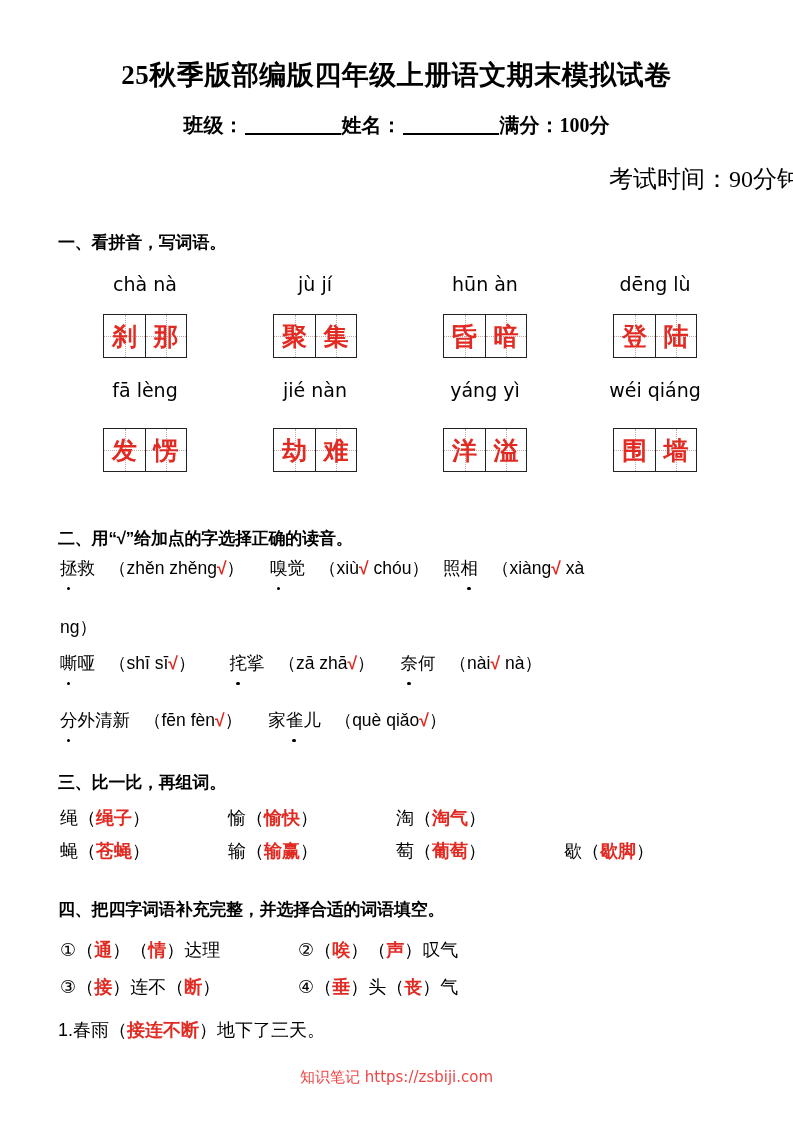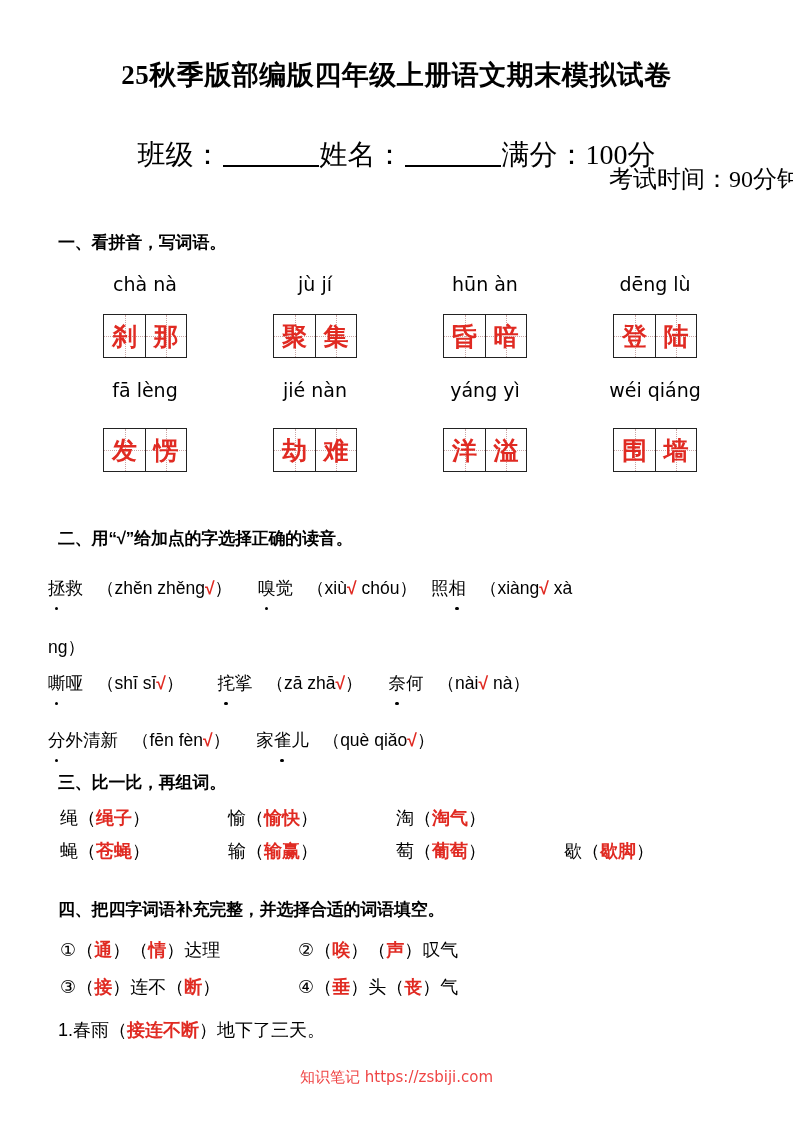--- a/index.html
+++ b/index.html
@@ -29,26 +29,27 @@
     width: 793px;
     text-align: center;
     font-family: "Liberation Serif", "DejaVu Serif", serif;
     font-weight: bold;
     font-size: 27px;
     letter-spacing: 0.5px;
     white-space: nowrap;
   }
   .info-line {
     position: absolute;
-    left: 0; top: 136px;
+    left: 0; top: 112px;
     width: 793px;
     text-align: center;
     font-family: "Liberation Serif", "DejaVu Serif", serif;
-    font-size: 28px;
-    white-space: nowrap;
+    font-size: 20px;
+    white-space: nowrap;
+    font-weight: bold;
   }
   .blank-underline {
     display: inline-block;
     width: 96px;
     border-bottom: 2px solid #000;
     vertical-align: -3px;
     margin: 0 1px;
   }
   .time-line {
     position: absolute;
@@ -135,27 +136,26 @@
     color: #e02a22;
     font-weight: bold;
     font-size: 25px;
     line-height: 1;
     font-family: "Liberation Sans", "DejaVu Sans", sans-serif;
   }
 
   
   .q-line {
     position: absolute;
-    left: 48px;
+    left: 60px;
     width: 700px;
     font-size: 17.5px;
     line-height: 30px;
     white-space: nowrap;
     font-family: "Liberation Sans", "DejaVu Sans", sans-serif;
-    margin-top: 20px;
   }
   .dotted-char {
     position: relative;
     display: inline-block;
   }
   .dotted-char::after {
     content: "";
     position: absolute;
     left: 50%;
     margin-left: -2px;

